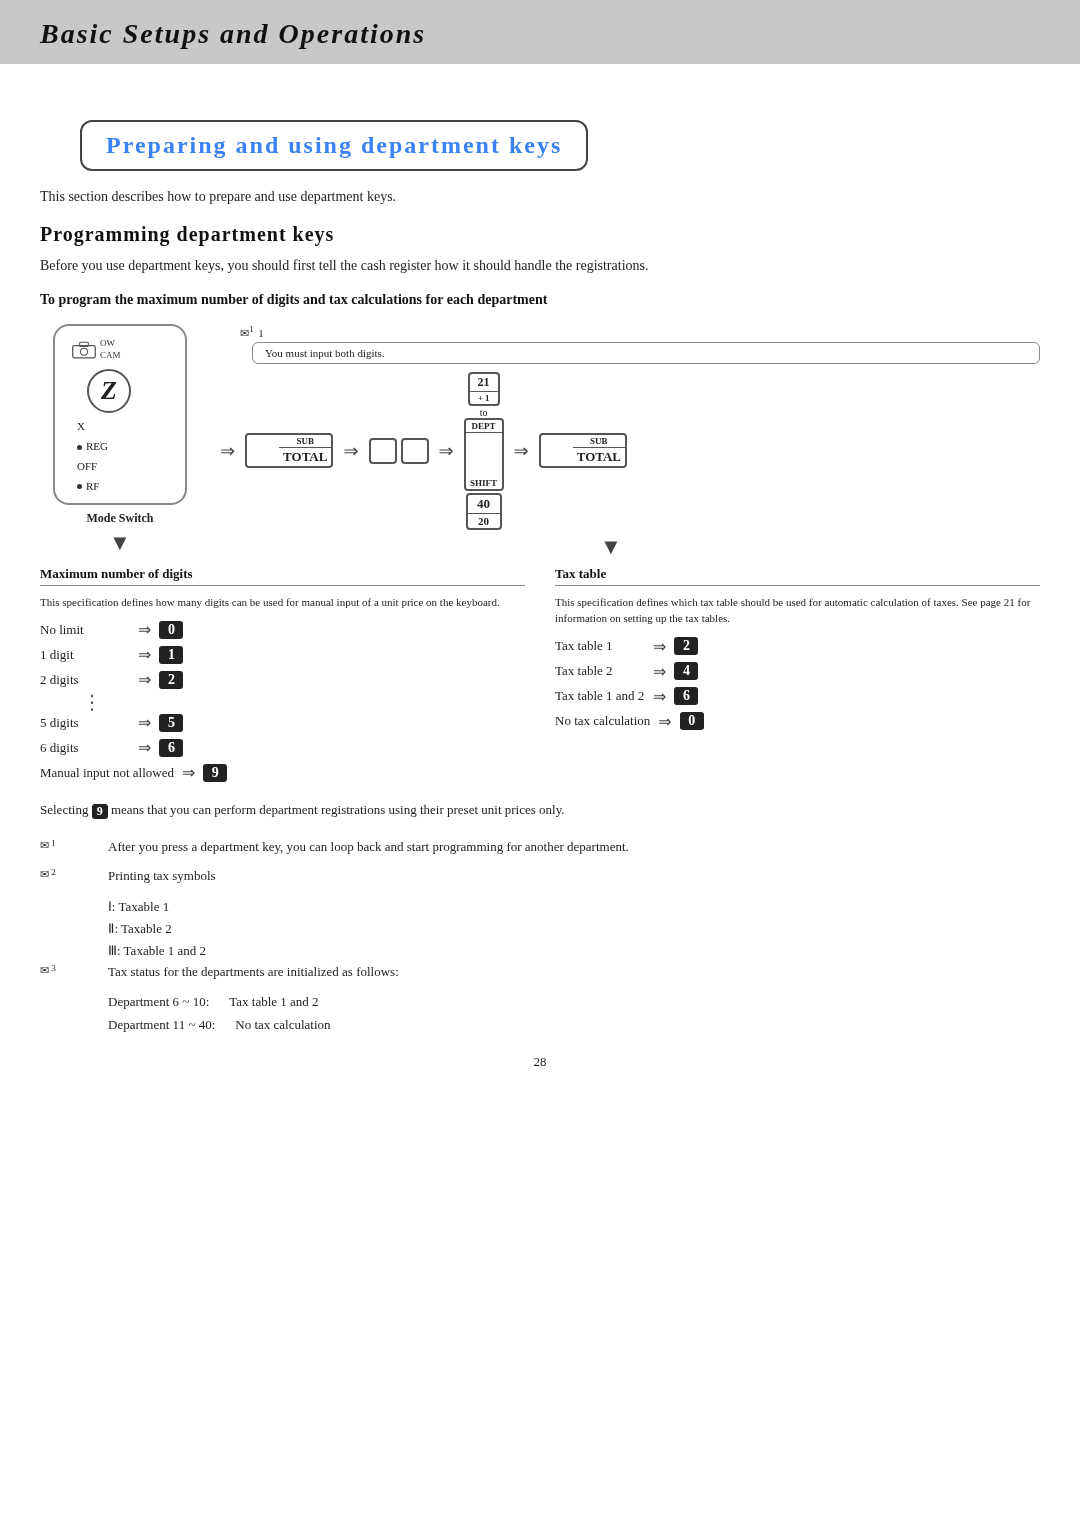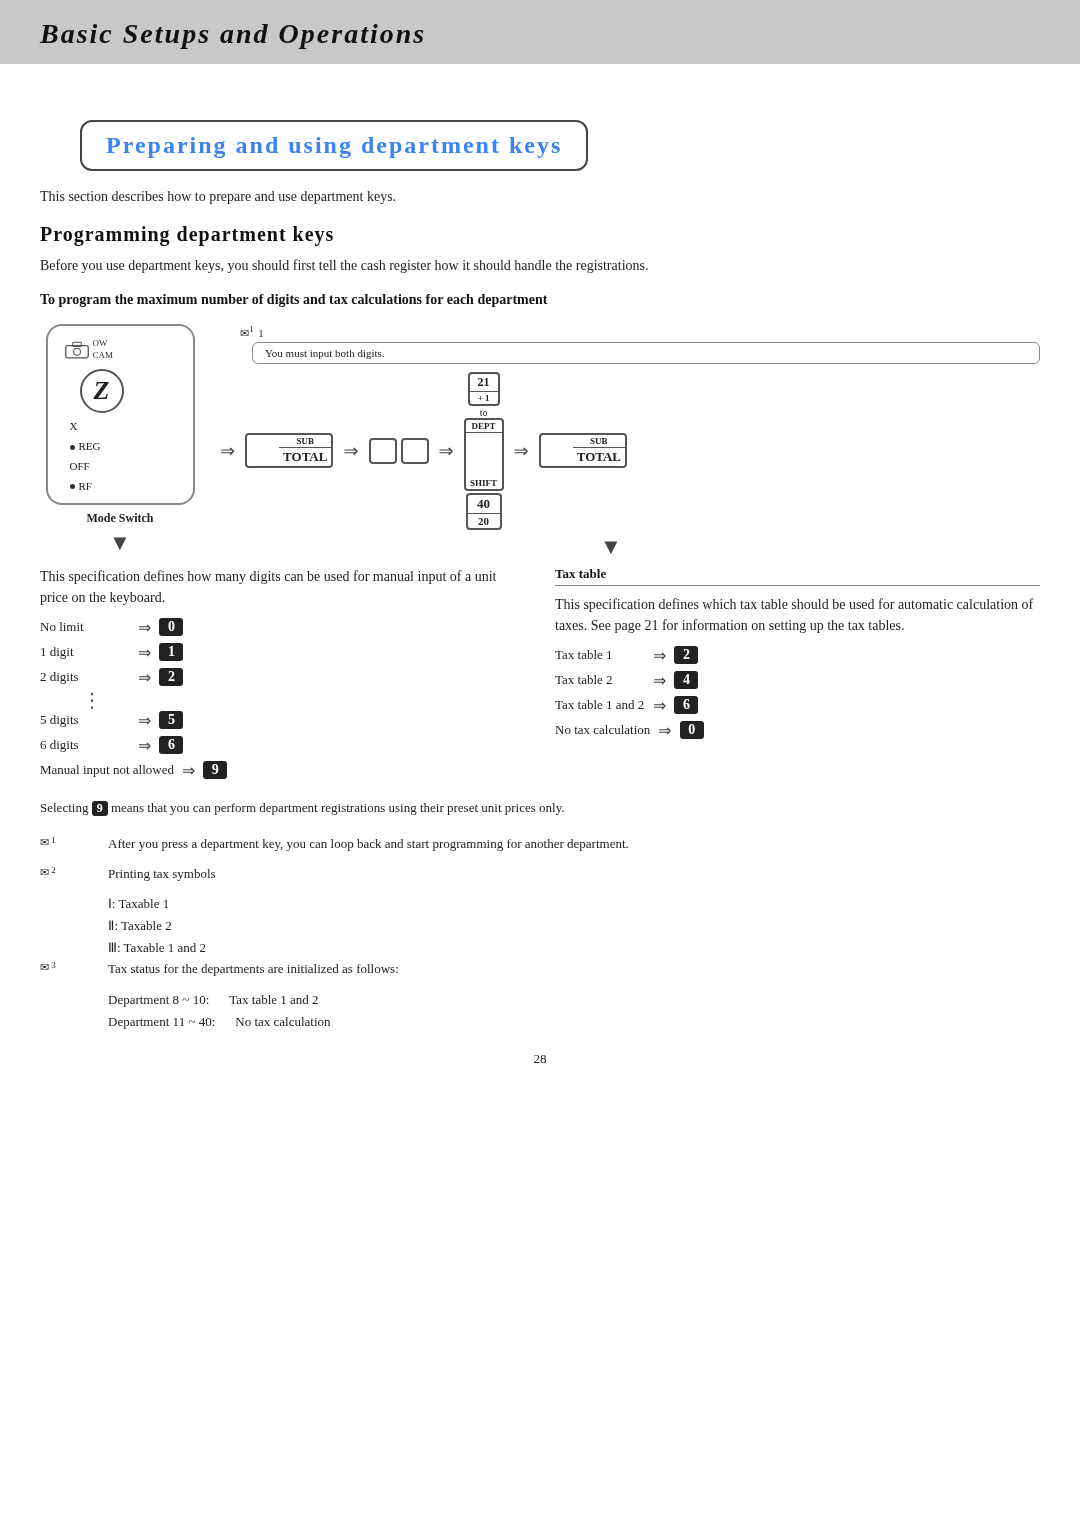--- a/index.html
+++ b/index.html
@@ -82,21 +82,21 @@
     }
     .col-heading {
       font-size: 13px;
       font-weight: bold;
       margin-bottom: 8px;
       color: #111;
       border-bottom: 1px solid #888;
       padding-bottom: 3px;
     }
     .col-desc {
-      font-size: 14px;
+      font-size: 11px;
       margin-bottom: 10px;
       line-height: 1.5;
     }
     
     .value-row {
       display: flex;
       align-items: center;
       gap: 8px;
       margin-bottom: 6px;
       font-size: 13px;
@@ -187,21 +187,21 @@
     }
     .left-switch {
       display: flex;
       flex-direction: column;
       align-items: center;
       width: 160px;
     }
     .switch-box {
       border: 2px solid #888;
       border-radius: 16px;
-      width: 149px;
+      width: 134px;
       padding: 12px 8px 6px 8px;
       background: #fff;
       position: relative;
     }
     .switch-inner {
       display: flex;
       flex-direction: column;
       align-items: flex-start;
       padding-left: 8px;
     }
@@ -517,20 +517,21 @@
 
       <div style="display:flex;margin-left:380px;margin-top:4px;">
         <span style="font-size:22px;color:#444;">▼</span>
       </div>
     </div>
   </div>
 
   <div class="two-col">
 
     <div class="col-left">
+      <div class="col-heading">Maximum number of digits</div>
       <div class="col-desc">This specification defines how many digits can be used for manual input of a unit price on the  keyboard.</div>
 
       <div class="value-row">
         <span class="value-label">No limit</span>
         <span class="value-arrow">⇒</span>
         <span class="value-badge">0</span>
       </div>
       <div class="value-row">
         <span class="value-label">1 digit</span>
         <span class="value-arrow">⇒</span>
@@ -618,21 +619,21 @@
 
     <div class="note-row">
       <span class="note-num">
         <span style="font-size:11px;">✉</span>
           <sup style="font-size:9px;">3</sup>
       </span>
       <span class="note-text">Tax status for the departments are initialized as follows:</span>
     </div>
     <div style="margin-left: 68px; font-size:13px; line-height:1.7;">
       <div style="display:flex;gap:20px;">
-        <span>Department 8 ~ 10:</span>
+        <span>Department 6 ~ 10:</span>
         <span>Tax table 1 and 2</span>
       </div>
       <div style="display:flex;gap:20px;">
         <span>Department 11 ~ 40:</span>
         <span>No tax calculation</span>
       </div>
     </div>
   </div>
 
   <div class="page-num">28</div>

